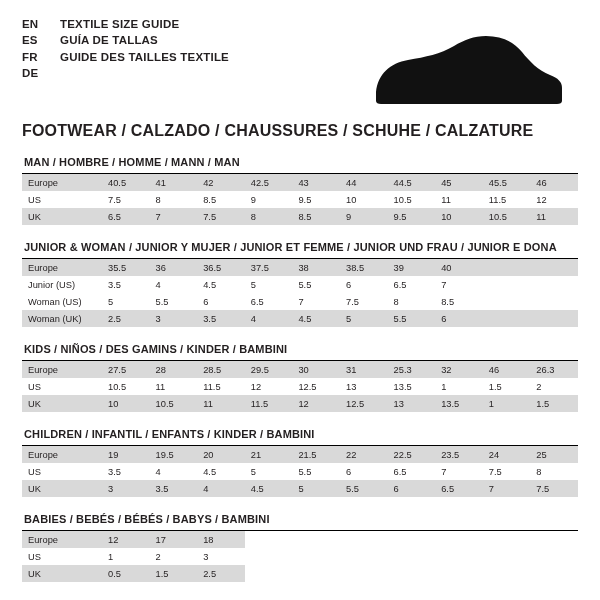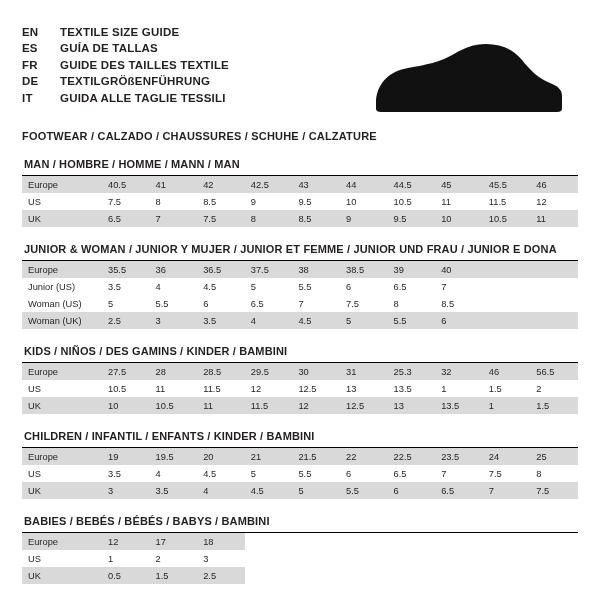--- a/index.html
+++ b/index.html
@@ -12,21 +12,21 @@
     height: 600px;
     font-family: "Liberation Sans", sans-serif;
     color: #231f20;
     overflow: hidden;
   }
   .page {
     position: relative;
     width: 600px;
     height: 476px;
     box-sizing: border-box;
-    padding: 24px 22px 0 22px;
+    padding: 16px 22px 0 22px;
   }
   
   .header {
     display: flex;
     align-items: flex-start;
     justify-content: space-between;
   }
   .lang-list {
     display: block;
   }
@@ -45,21 +45,21 @@
     white-space: nowrap;
   }
   .shoe-wrap {
     width: 200px;
     height: 80px;
     margin-right: 10px;
     margin-top: 14px;
   }
   .footwear-line {
     margin-top: 12px;
-    font-size: 11px;
+    font-size: 16px;
     font-weight: bold;
     letter-spacing: 0.2px;
   }
   
   .section {
     margin-top: 16px;
   }
   .section-title {
     font-size: 11px;
     font-weight: bold;
@@ -106,25 +106,20 @@
       <div class="lang-row">
         <span class="lang-code">ES</span>
         <span class="lang-title">GUÍA DE TALLAS</span>
       </div>
       <div class="lang-row">
         <span class="lang-code">FR</span>
         <span class="lang-title">GUIDE DES TAILLES TEXTILE</span>
       </div>
       <div class="lang-row">
         <span class="lang-code">DE</span>
-        <span class="lang-title">TEXTILGRÖßENFÜHRUNG</span>
-      </div>
-      <div class="lang-row">
-        <span class="lang-code">IT</span>
-        <span class="lang-title">GUIDA ALLE TAGLIE TESSILI</span>
       </div>
     </div>
 
     <div class="shoe-wrap">
       <svg viewBox="0 0 200 80" width="200" height="80" aria-hidden="true">
         <path d="M8 62 C10 44 22 33 40 30 C58 27 72 24 86 16 C96 10 106 6 118 6
                  C134 6 146 12 154 22 C162 32 170 40 182 45 C190 48 194 52 194 58
                  L194 66 L8 66 Z" fill="#111111"></path>
         <path d="M8 66 L194 66 L194 71 C194 73 192 74 189 74 L13 74 C10 74 8 73 8 71 Z" fill="#111111"></path>
       </svg>
@@ -248,21 +243,21 @@
         <td class="rowlabel">Europe</td>
         <td>27.5</td>
         <td>28</td>
         <td>28.5</td>
         <td>29.5</td>
         <td>30</td>
         <td>31</td>
         <td>25.3</td>
         <td>32</td>
         <td>46</td>
-        <td>56.5</td>
+        <td>26.3</td>
       </tr>
       <tr class="plain">
         <td class="rowlabel">US</td>
         <td>10.5</td>
         <td>11</td>
         <td>11.5</td>
         <td>12</td>
         <td>12.5</td>
         <td>13</td>
         <td>13.5</td>

